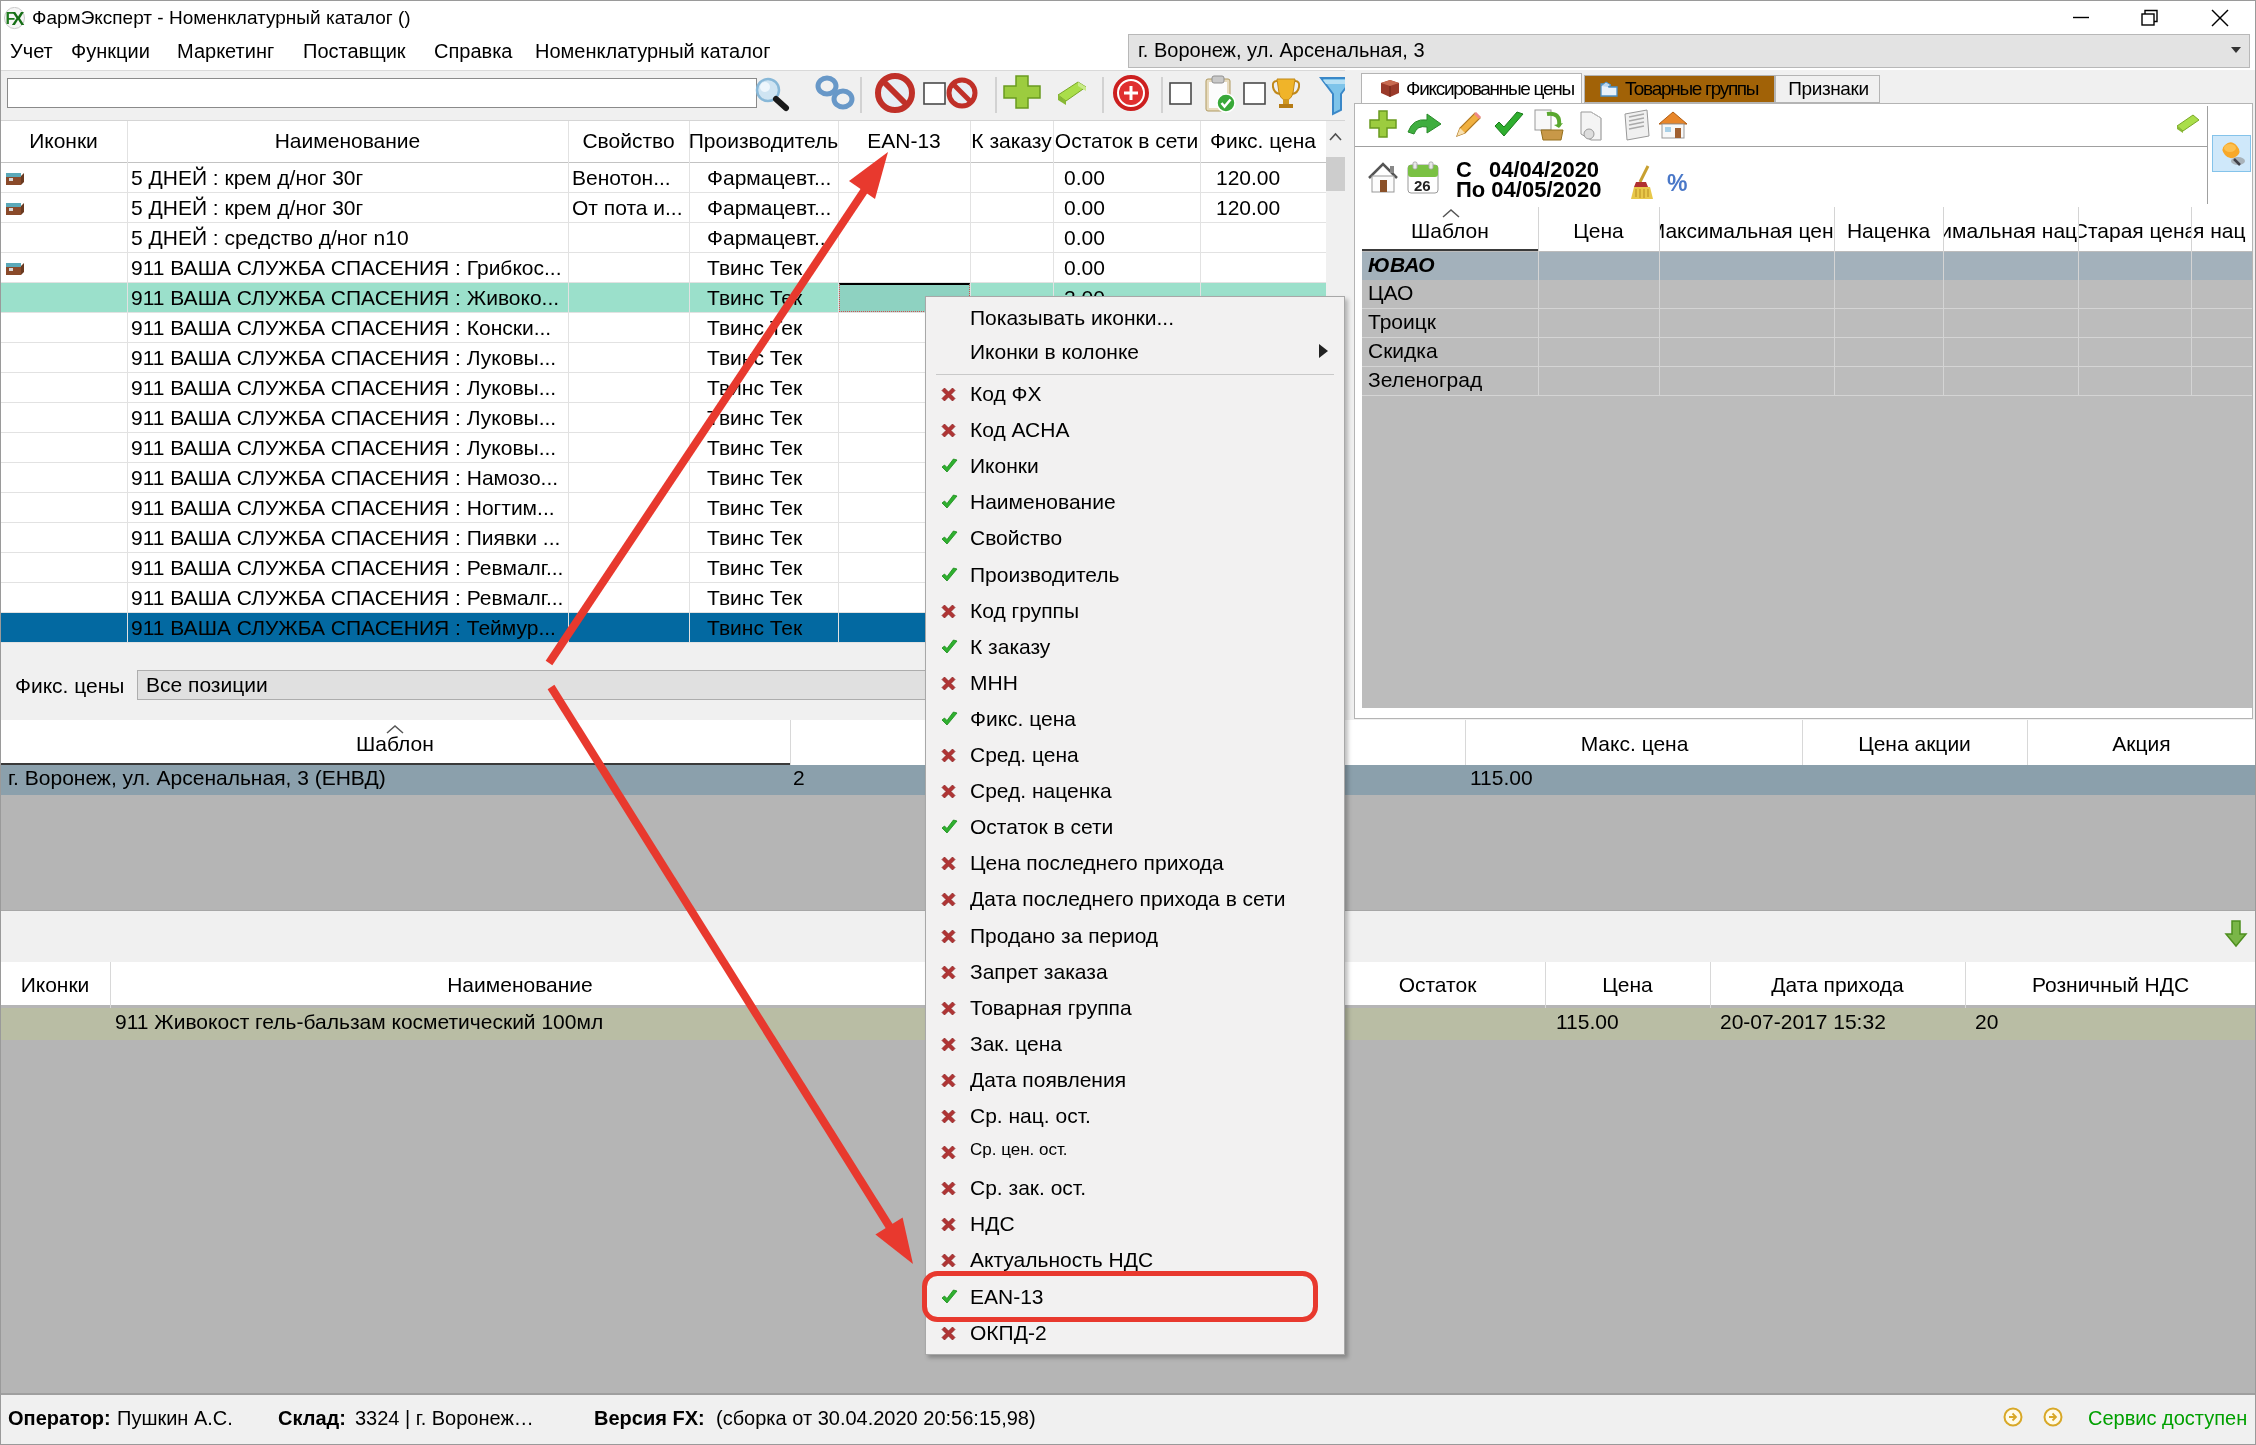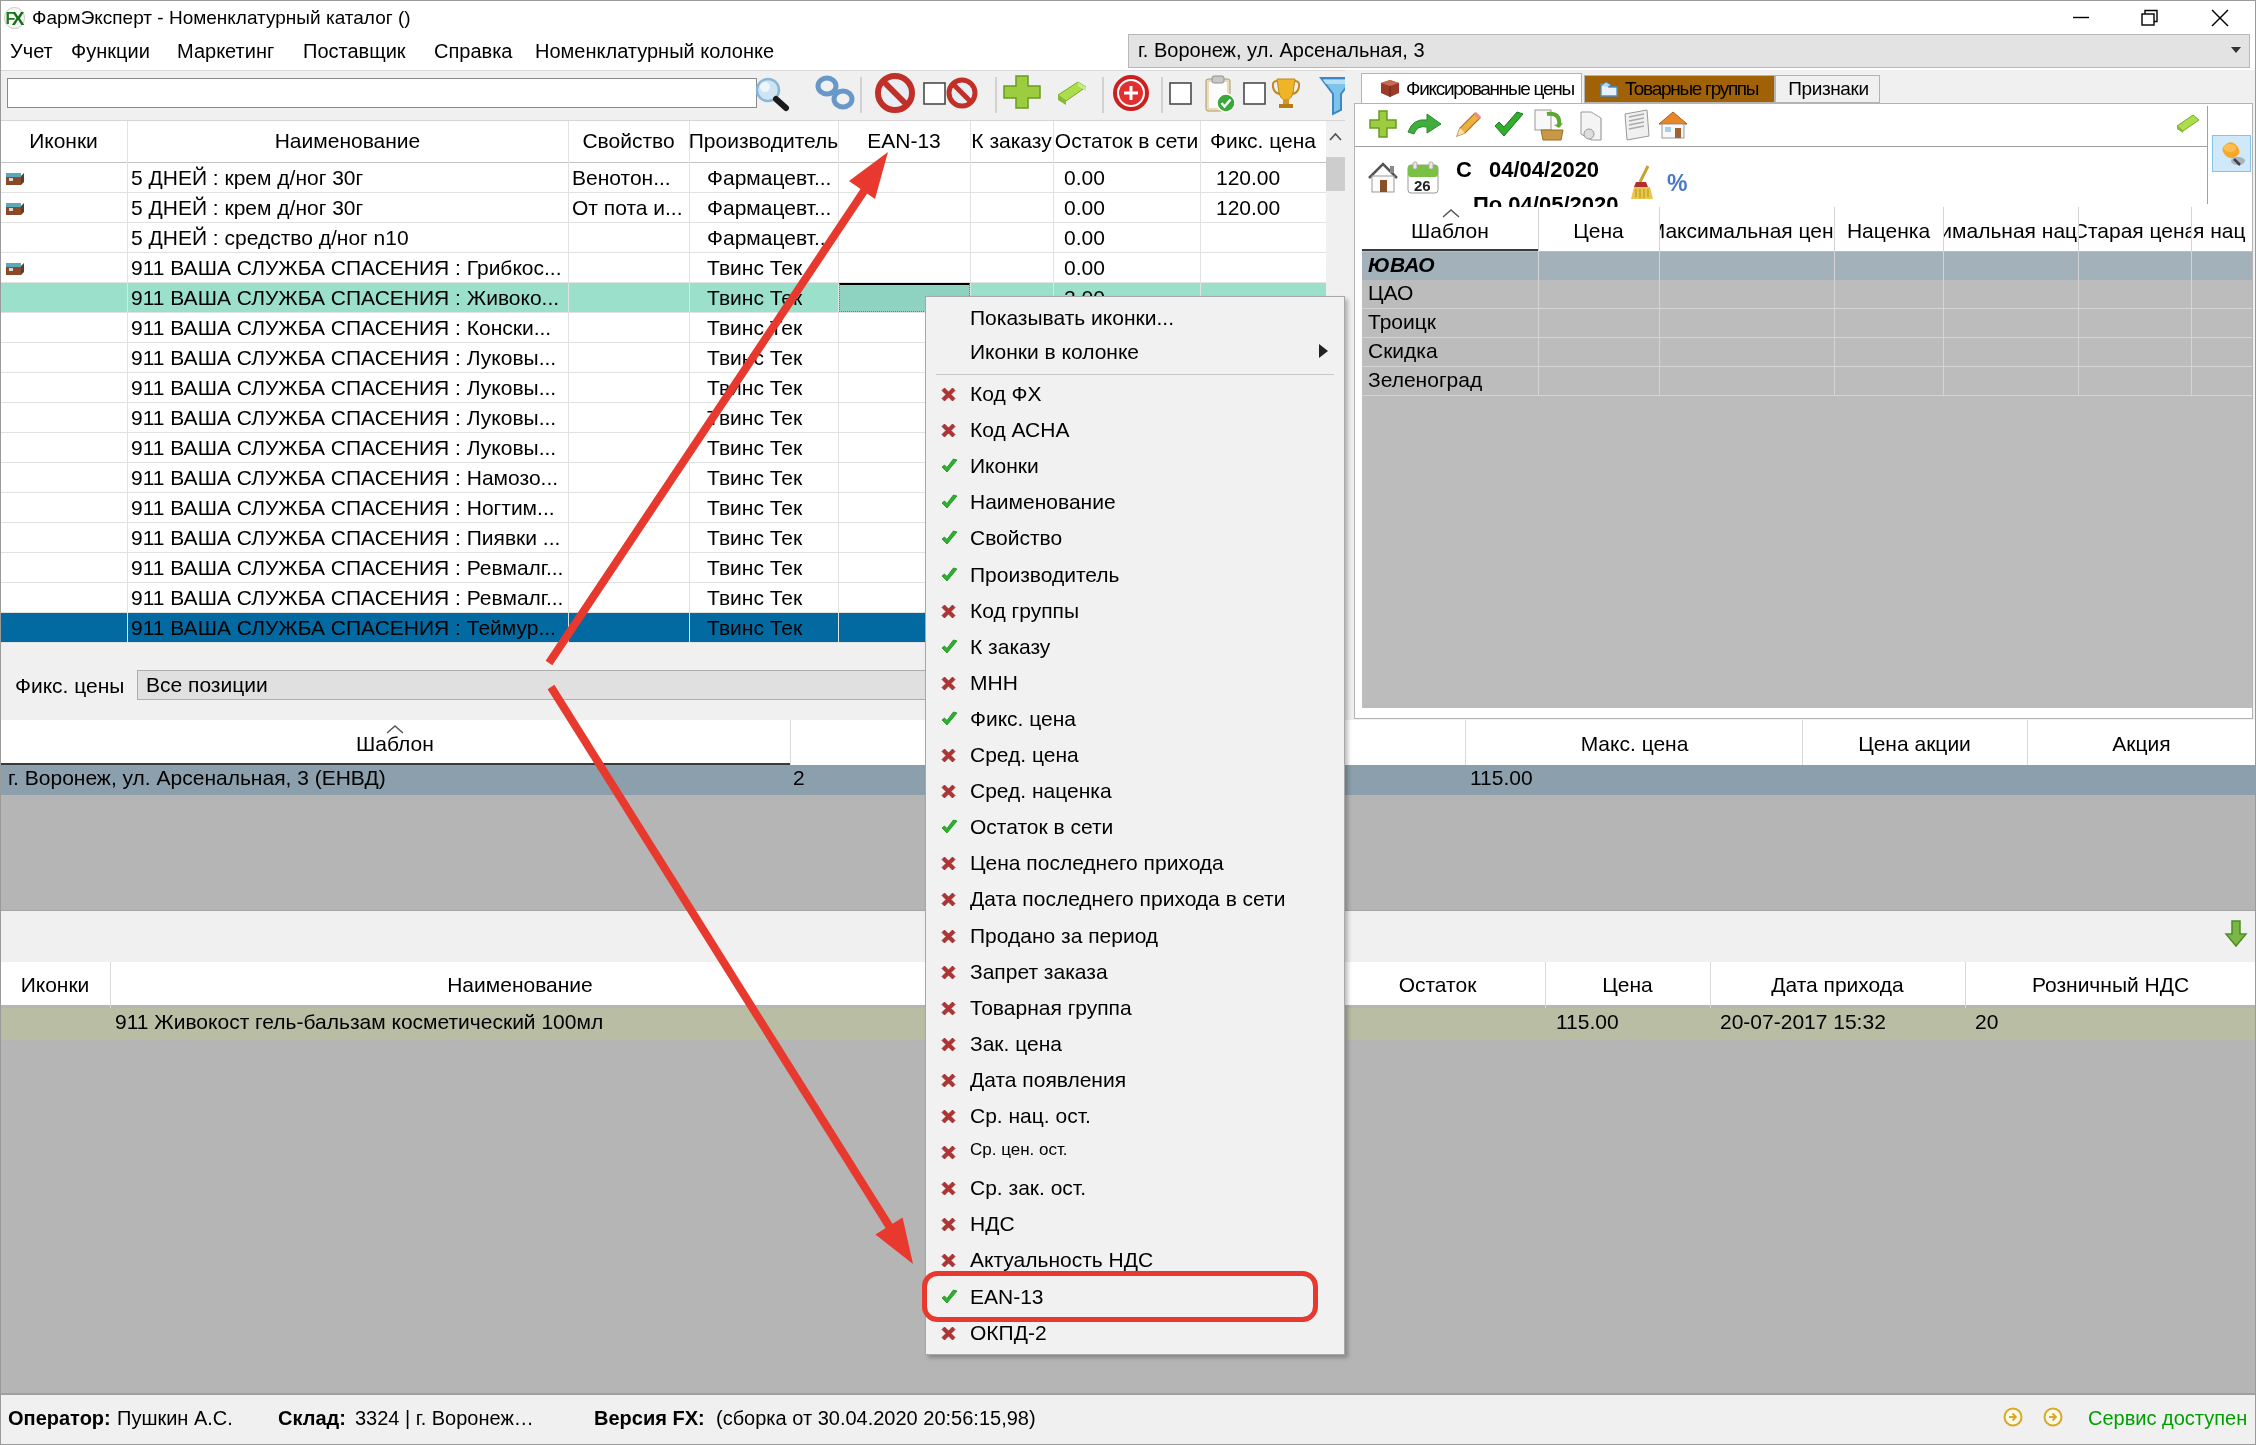--- a/index.html
+++ b/index.html
@@ -29,21 +29,21 @@
     <line x1="167" y1="9" x2="151" y2="25" stroke="#000" stroke-width="1.4"></line>
   </svg>
 </div>
 
 <div class="abs" style="left:0;top:34px;width:2256px;height:36px;background:#ffffff;">
   <div class="abs" style="left:10px;top:6px;font-size:20px;">Учет</div>
   <div class="abs" style="left:71px;top:6px;font-size:20px;">Функции</div>
   <div class="abs" style="left:177px;top:6px;font-size:20px;">Маркетинг</div>
   <div class="abs" style="left:303px;top:6px;font-size:20px;">Поставщик</div>
   <div class="abs" style="left:434px;top:6px;font-size:20px;">Справка</div>
-  <div class="abs" style="left:535px;top:6px;font-size:20px;">Номенклатурный колонке</div>
+  <div class="abs" style="left:535px;top:6px;font-size:20px;">Номенклатурный каталог</div>
 
   <div class="abs" style="left:1128px;top:0;width:1122px;height:34px;background:#e3e3e3;border:1px solid #b8b8b8;box-sizing:border-box;">
     <div class="abs" style="left:9px;top:4px;font-size:20px;">г. Воронеж, ул. Арсенальная, 3</div>
     <div class="abs" style="right:8px;top:12px;width:0;height:0;border-left:5px solid transparent;border-right:5px solid transparent;border-top:6px solid #333;"></div>
   </div>
 </div>
 
 <div class="abs" style="left:0;top:70px;width:2256px;height:51px;background:#f0f0f0;border-top:1px solid #d9d9d9;border-bottom:1px solid #d5d5d5;box-sizing:border-box;" id="toolbar">
   <div class="abs" style="left:7px;top:7px;width:750px;height:30px;background:#fff;border:1px solid #8a8a8a;box-sizing:border-box;"></div>
   <svg class="abs" style="left:754px;top:0px;" width="600px" height="49" viewBox="0 0 600 49">
@@ -379,21 +379,21 @@
         </svg>
         <svg class="abs" style="left:51px;top:57px;" width="34" height="38" viewBox="0 0 34 38">
           <rect x="2" y="4" width="30" height="28" rx="3" fill="#fff" stroke="#999"></rect>
           <rect x="2" y="4" width="30" height="12" rx="3" fill="#7ac143"></rect>
           <text x="8" y="30" font-size="15" font-weight="bold" font-family="Liberation Sans,sans-serif" fill="#222">26</text>
           <rect x="7" y="1" width="4" height="7" rx="1.5" fill="#e8e8e8" stroke="#aaa"></rect>
           <rect x="23" y="1" width="4" height="7" rx="1.5" fill="#e8e8e8" stroke="#aaa"></rect>
         </svg>
         <div class="abs" style="left:101px;top:53px;font-size:22px;font-weight:bold;">С</div>
         <div class="abs" style="left:134px;top:53px;font-size:22px;font-weight:bold;">04/04/2020</div>
-        <div class="abs" style="left:101px;top:88px;font-size:22px;font-weight:bold;margin-left:17px;">По 04/05/2020</div>
+        <div class="abs" style="left:101px;top:73px;font-size:22px;font-weight:bold;">По 04/05/2020</div>
         <svg class="abs" style="left:273px;top:60px;" width="28" height="38" viewBox="0 0 28 38">
           <path d="M20 2 L12 18" stroke="#c8a030" stroke-width="3"></path>
           <path d="M8 18 h10 l2 5 h-14 z" fill="#b03030"></path>
           <path d="M6 23 h16 l3 12 h-22 z" fill="#e8c84a"></path>
           <path d="M8 25 v8 M12 25 v9 M16 25 v9 M20 25 v8" stroke="#c8a030" stroke-width="1.5"></path>
         </svg>
         <div class="abs" style="left:312px;top:66px;font-size:23px;font-weight:bold;color:#4a78c8;">%</div>
         <div class="abs" style="left:7px;top:103px;width:890px;height:501px;background:#bcbcbc;">
           <div class="abs" style="left:0;top:0;width:890px;height:44px;background:#fff;"></div>
           <div class="cellc" style="left:0px;top:12px;width:176px;font-size:21px;">Шаблон</div>

